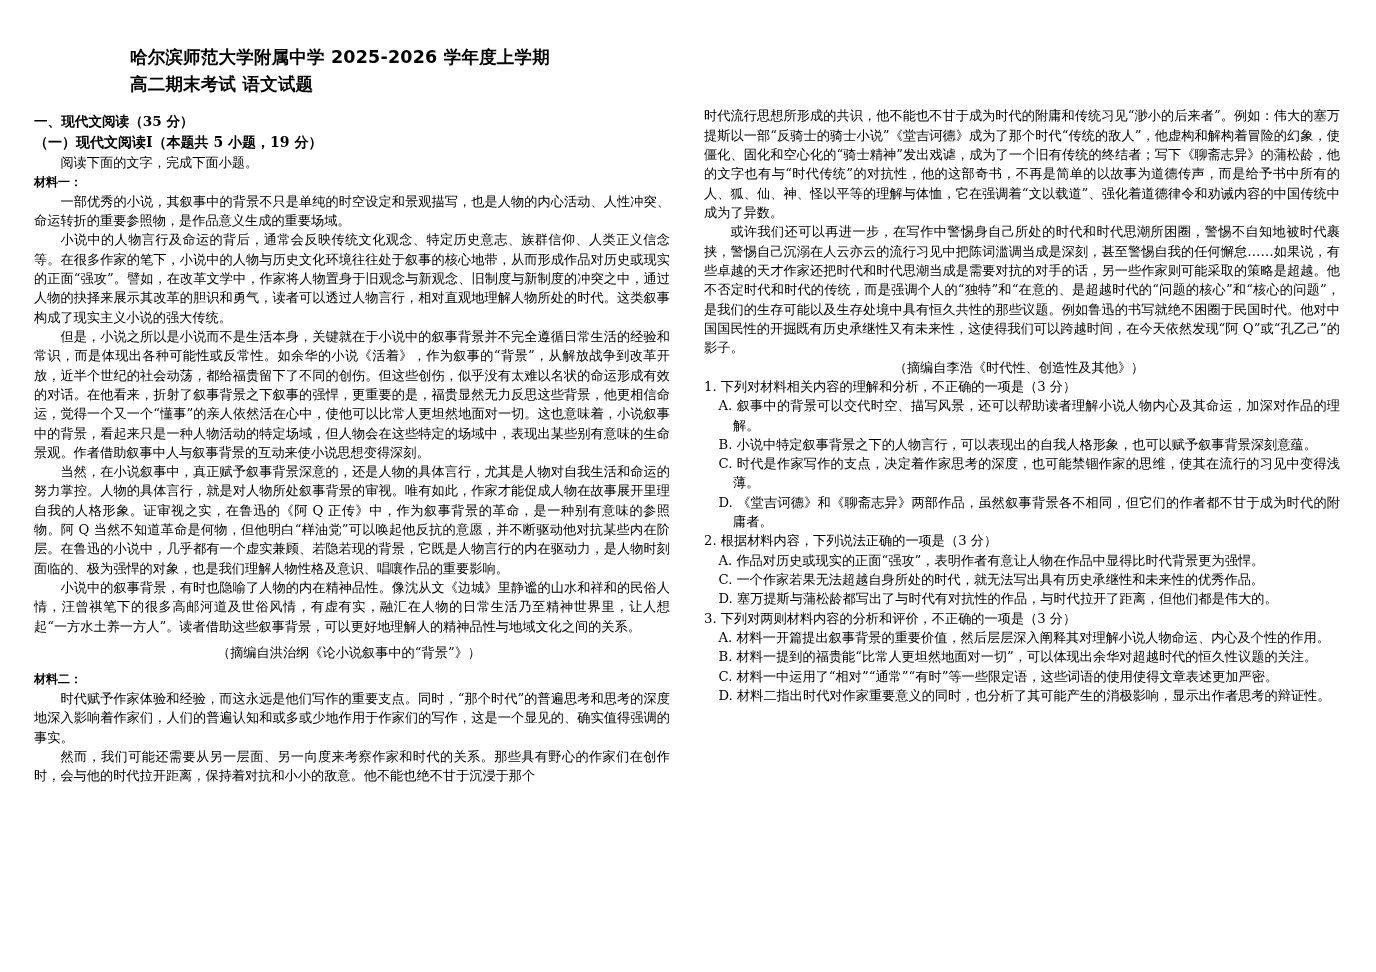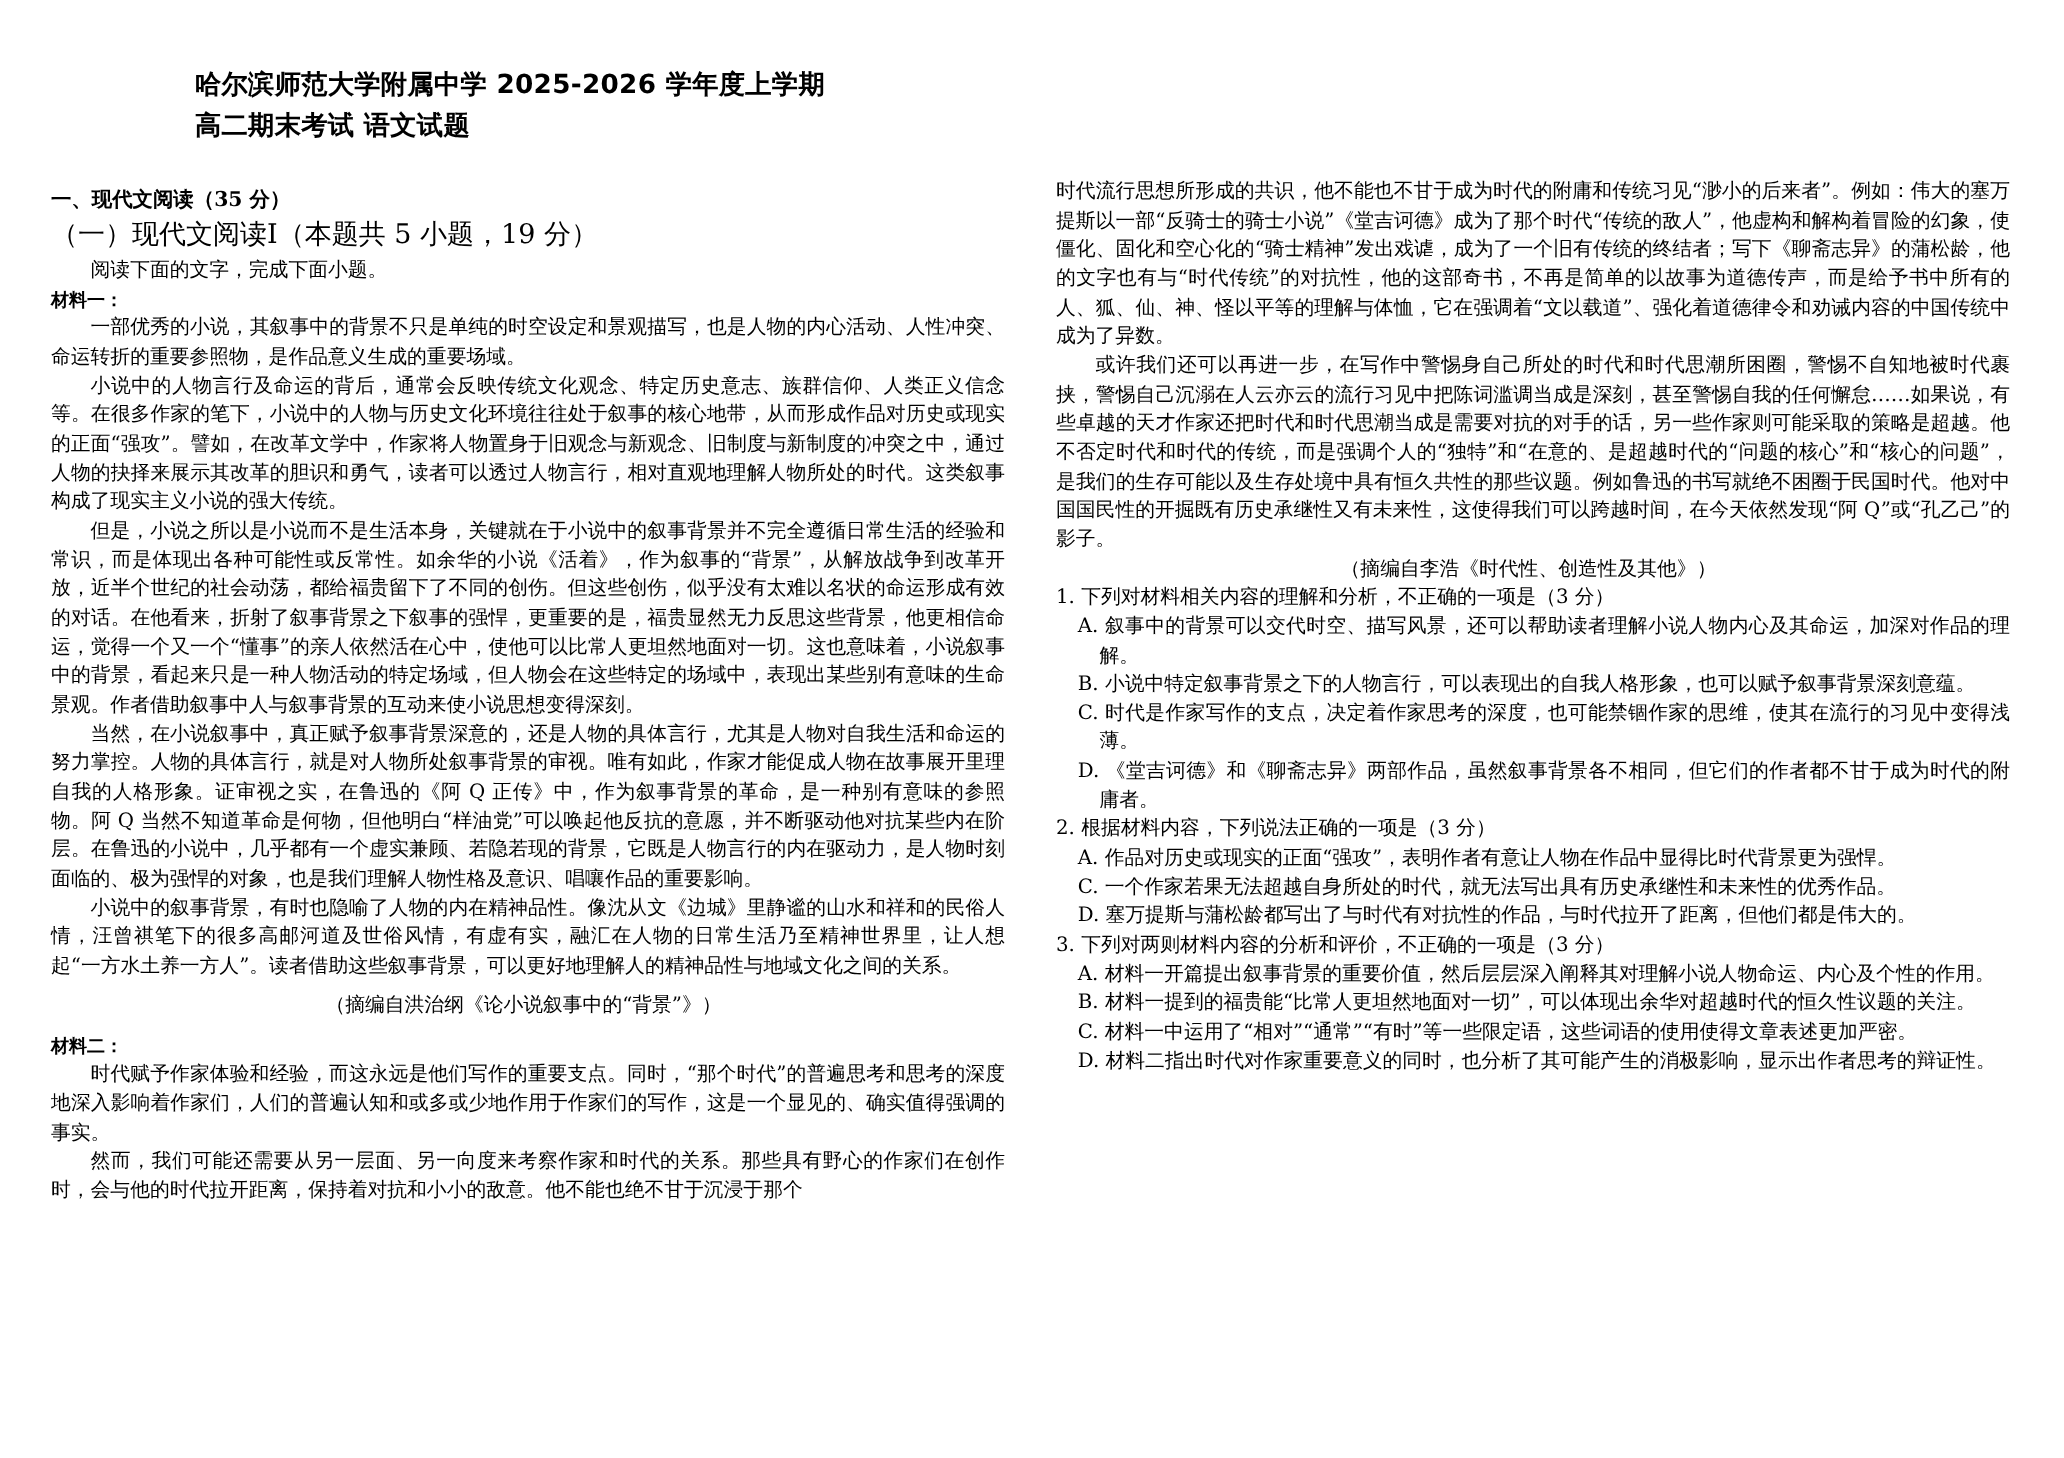--- a/index.html
+++ b/index.html
@@ -29,40 +29,40 @@
     font-family: "DejaVu Sans", "Liberation Sans", sans-serif;
     font-weight: bold;
     font-size: 17.5px;
     line-height: 1.55;
     letter-spacing: 0.2px;
     white-space: nowrap;
   }
   .columns {
     display: flex;
     gap: 34px;
-    margin-top: 20px;
+    margin-top: 8px;
   }
   .col {
     width: 636px;
     font-size: 13.2px;
     line-height: 1.465;
     text-align: justify;
     text-justify: inter-ideograph;
   }
   .col.right {
     width: 636px;
   }
   .sec-head {
     font-weight: bold;
     font-size: 13.6px;
     margin-top: 6px;
   }
   .sub-head {
-    font-weight: normal;
-    font-size: 18px;
+    font-weight: bold;
+    font-size: 14px;
   }
   .mat-head {
     font-weight: bold;
     font-size: 12px;
     margin-top: 2px;
   }
   p.para {
     margin: 0;
     text-indent: 2em;
   }

